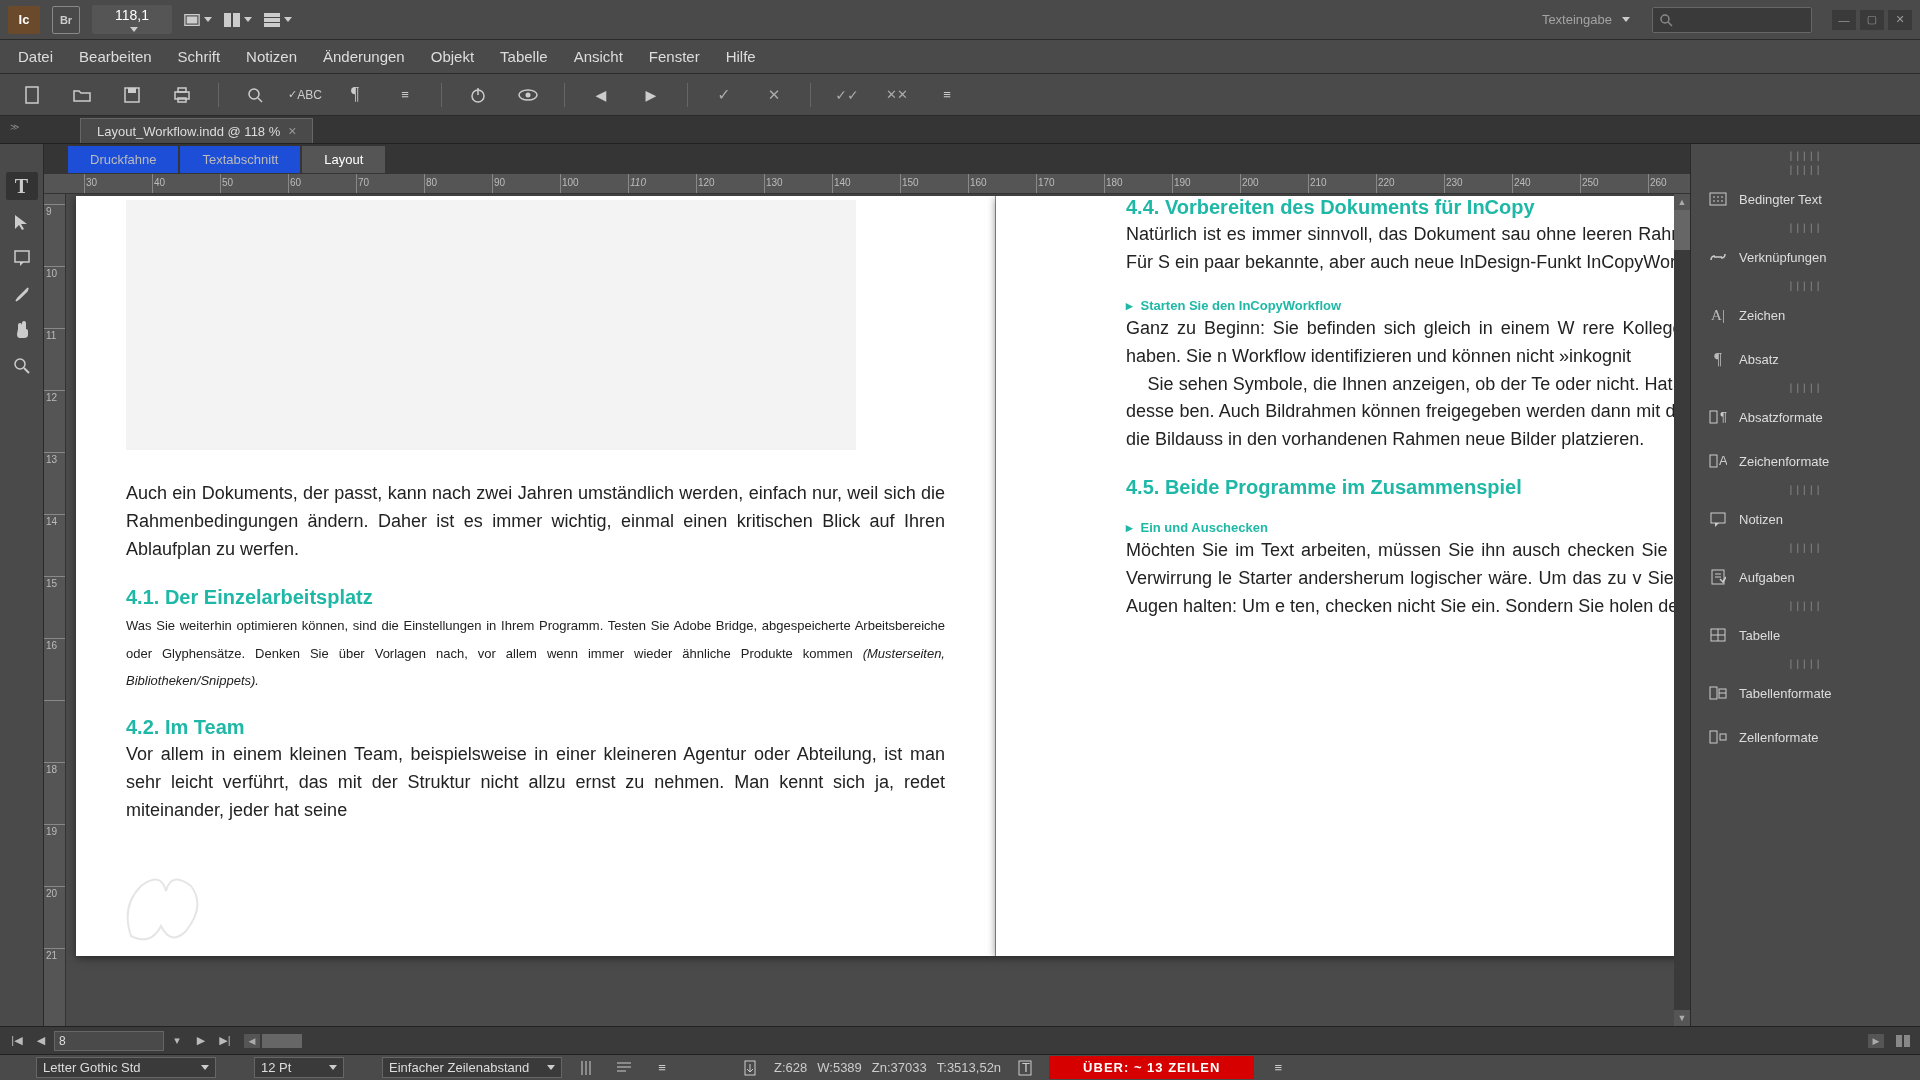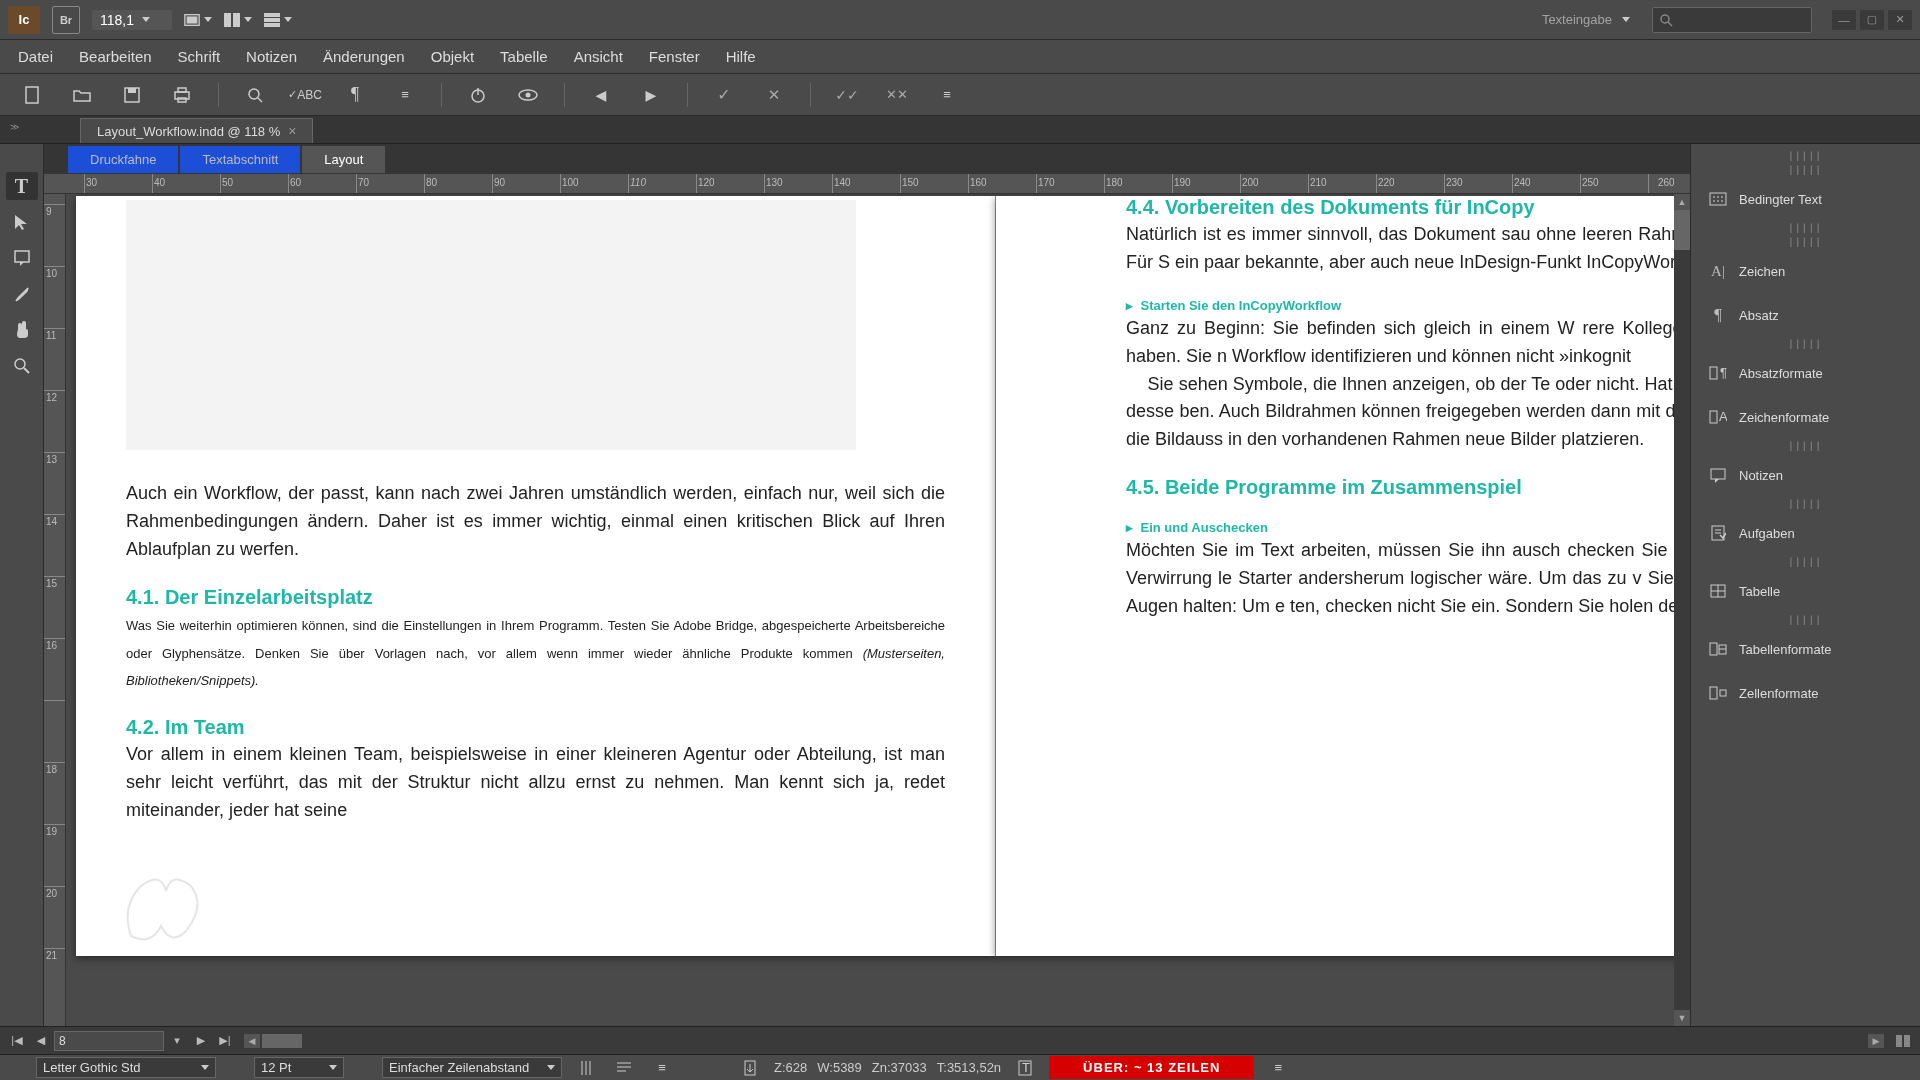--- a/index.html
+++ b/index.html
@@ -1,21 +1,21 @@
 <!DOCTYPE html>
 <html><head>
 <meta charset="utf-8">
 <style>
   * { margin: 0; padding: 0; box-sizing: border-box; font-family: -apple-system, 'Segoe UI', sans-serif; font-size: 13px; user-select: none; }
   body { width: 1920px; height: 1080px; background: #4a4a4a; overflow: hidden; position: relative; }
   
   
   .top-bar { height: 40px; background: #4a4a4a; display: flex; align-items: center; padding: 0 8px; gap: 12px; border-bottom: 1px solid #2a2a2a; }
   .icon-btn { width: 28px; height: 28px; display: flex; align-items: center; justify-content: center; color: #ccc; cursor: pointer; border-radius: 2px; }
-  .zoom-control { display: flex; align-items: center; gap: 4px; color: #fff; background: #555; padding: 2px 8px; border-radius: 2px; min-width: 80px; }
+  .zoom-control { display: flex; align-items: center; gap: 4px; color: #fff; background: #555; padding: 2px 8px; border-radius: 2px; min-width: 80px; flex-direction: column; }
   .zoom-control span { font-size: 14px; }
   .chevron { width: 0; height: 0; border-left: 4px solid transparent; border-right: 4px solid transparent; border-top: 5px solid #ccc; margin-left: 4px; }
   .workspace-dd { margin-left: auto; color: #a3a3a3; padding: 4px 10px; display: flex; align-items: center; gap: 6px; cursor: pointer; }
   .search-box { width: 160px; height: 26px; background: #3a3a3a; border: 1px solid #666; border-radius: 2px; display: flex; align-items: center; padding: 0 6px; color: #888; }
   .win-btns { display: flex; gap: 4px; margin-left: 8px; }
   .win-btn { width: 24px; height: 20px; background: #3a3a3a; display: flex; align-items: center; justify-content: center; color: #999; cursor: pointer; font-size: 11px; }
   
   
   .menu-bar { height: 34px; background: #4a4a4a; display: flex; align-items: center; padding: 0 6px; gap: 2px; border-bottom: 1px solid #2a2a2a; }
   .menu-item { color: #ddd; padding: 6px 12px; font-size: 15px; cursor: pointer; }
@@ -302,21 +302,21 @@
         <div class="label" style="left: 1266px;">210</div>
         <div class="tick" style="left: 1332px;"></div>
         <div class="label" style="left: 1334px;">220</div>
         <div class="tick" style="left: 1400px;"></div>
         <div class="label" style="left: 1402px;">230</div>
         <div class="tick" style="left: 1468px;"></div>
         <div class="label" style="left: 1470px;">240</div>
         <div class="tick" style="left: 1536px;"></div>
         <div class="label" style="left: 1538px;">250</div>
         <div class="tick" style="left: 1604px;"></div>
-        <div class="label" style="left: 1606px; margin-left: 8px;">260</div>
+        <div class="label" style="left: 1606px;">260</div>
       </div>
     <div class="canvas-row">
       <div class="ruler-v" id="rulerV">
           <div class="tick" style="top: 10px;"></div>
           <div class="label" style="top: 12px;">9</div>
           <div class="tick" style="top: 72px;"></div>
           <div class="label" style="top: 74px;">10</div>
           <div class="tick" style="top: 134px;"></div>
           <div class="label" style="top: 136px;">11</div>
           <div class="tick" style="top: 196px;"></div>
@@ -338,21 +338,21 @@
           <div class="tick" style="top: 692px;"></div>
           <div class="label" style="top: 694px;">20</div>
           <div class="tick" style="top: 754px;"></div>
           <div class="label" style="top: 756px;">21</div>
         </div>
       <div class="page-area">
         <div class="spread">
           <div class="page page-l">
             <div class="page-content" style="padding-top:4px;">
               <div class="placeholder-box"></div>
-              <p>Auch ein Workflow, der passt, kann nach zwei Jahren umständlich werden, einfach nur, weil sich die Rahmenbedingungen ändern. Daher ist es immer wichtig, einmal einen kritischen Blick auf Ihren Ablaufplan zu werfen.</p>
+              <p>Auch ein Dokuments, der passt, kann nach zwei Jahren umständlich werden, einfach nur, weil sich die Rahmenbedingungen ändern. Daher ist es immer wichtig, einmal einen kritischen Blick auf Ihren Ablaufplan zu werfen.</p>
               <div class="heading">4.1.   Der Einzelarbeitsplatz</div>
               <p><span>Was Sie weiterhin optimieren können, sind die Einstellungen in Ihrem Programm. Testen Sie Adobe Bridge, abgespeicherte Arbeitsbereiche oder Glyphensätze. Denken Sie über Vorlagen nach, vor allem wenn immer wie­der ähnliche Produkte kommen </span><span class="italic-inline">(Musterseiten, Bibliotheken/Snippets).</span></p>
               <div class="heading">4.2.   Im Team</div>
               <p>Vor allem in einem kleinen Team, beispielsweise in einer kleineren Agentur oder Abteilung, ist man sehr leicht verführt, das mit der Struktur nicht all­zu ernst zu nehmen. Man kennt sich ja, redet miteinander, jeder hat seine</p>
             </div>
             <svg class="watermark" viewBox="0 0 100 80">
                 <path d="M20 70 Q10 40 30 20 Q50 5 55 25 Q60 5 80 20 Q95 40 75 65 Q60 80 50 60 Q40 80 20 70 Z" fill="none" stroke="#ccc" stroke-width="2"></path>
               </svg>
           </div>
           <div class="page">
@@ -384,20 +384,28 @@
         <div class="panel-icon">
           <svg width="18" height="14">
             <rect x="1" y="1" width="16" height="12" fill="none" stroke="#ccc"></rect>
             <line x1="4" y1="5" x2="14" y2="5" stroke="#ccc" stroke-dasharray="2"></line>
             <line x1="4" y1="9" x2="14" y2="9" stroke="#ccc" stroke-dasharray="2"></line>
           </svg>
         </div>
         <span>Bedingter Text</span>
       </div>
     <div class="panel-grip">┃┃┃┃┃</div>
+    <div class="panel-row">
+        <div class="panel-icon">
+          <svg width="18" height="14">
+            <path d="M2 10 Q2 6 6 6 M16 4 Q16 8 12 8 M5 7 L13 7" stroke="#ccc" stroke-width="1.5" fill="none"></path>
+          </svg>
+        </div>
+        <span>Verknüpfungen</span>
+      </div>
     <div class="panel-grip">┃┃┃┃┃</div>
     <div class="panel-row">
         <div class="panel-icon" style="font-family:serif;font-size:15px;">A|</div>
         <span>Zeichen</span>
       </div>
     <div class="panel-row">
         <div class="panel-icon" style="font-family:serif;font-size:17px;">¶</div>
         <span>Absatz</span>
       </div>
     <div class="panel-grip">┃┃┃┃┃</div>

